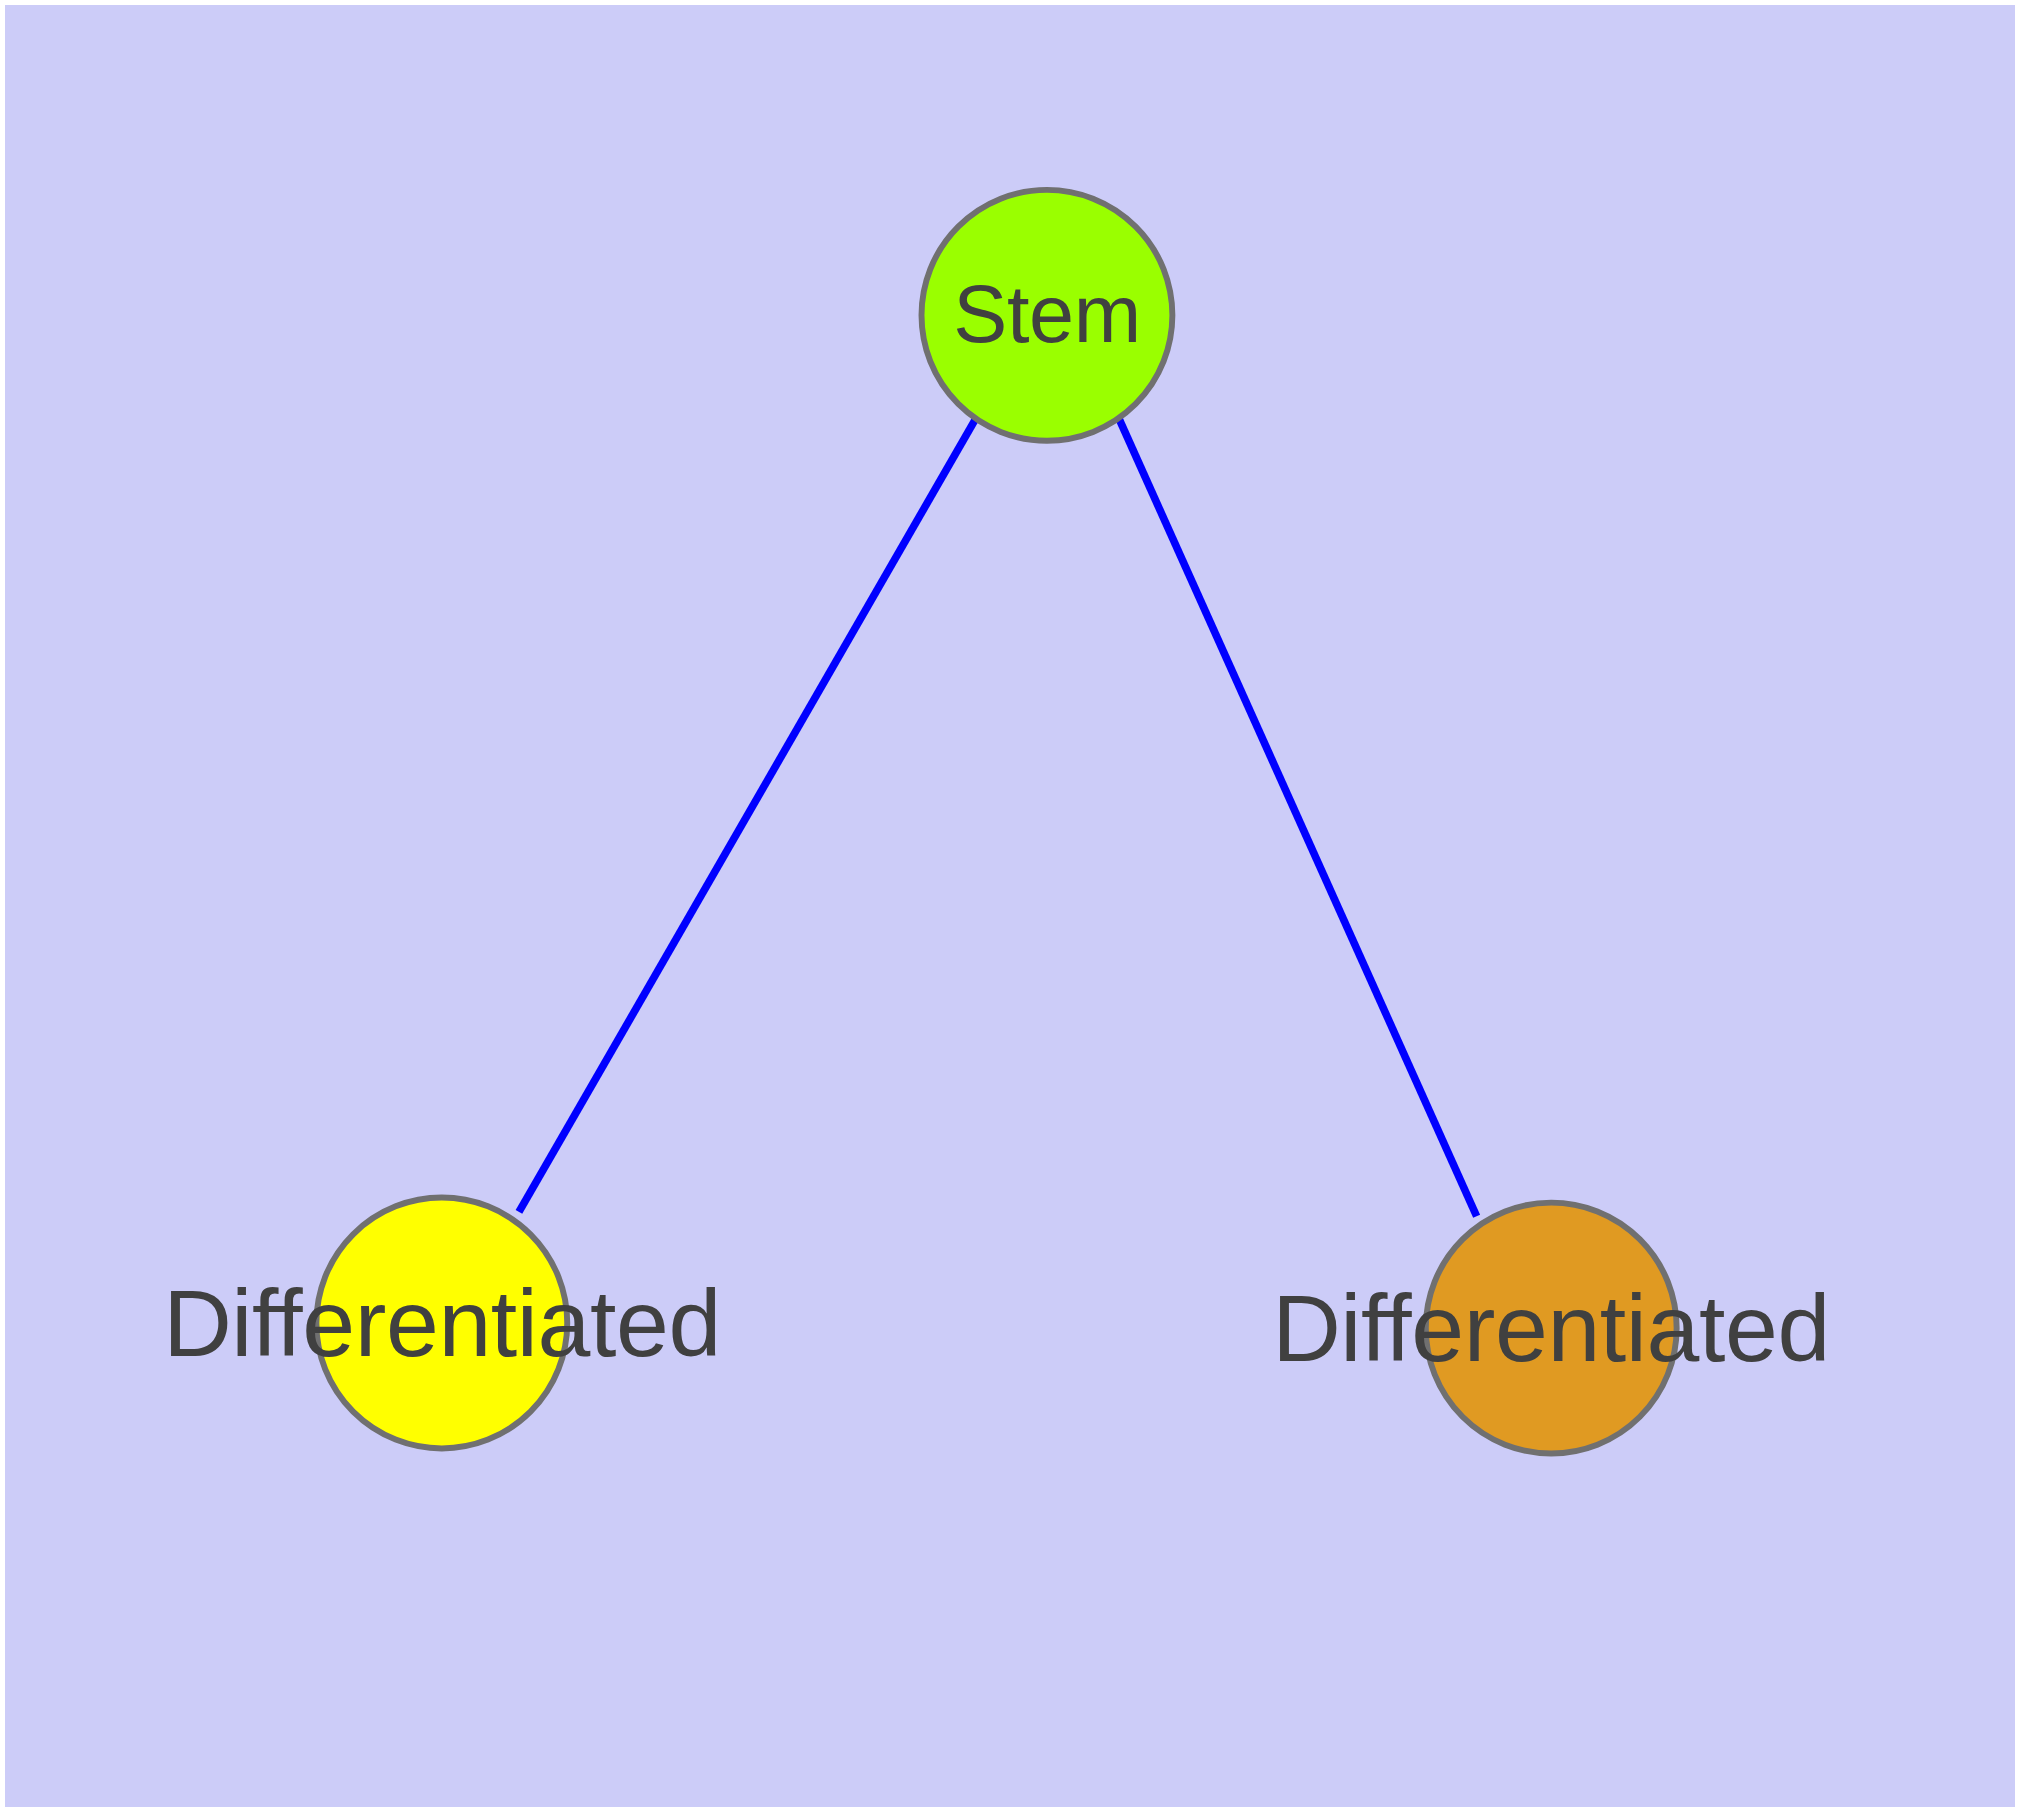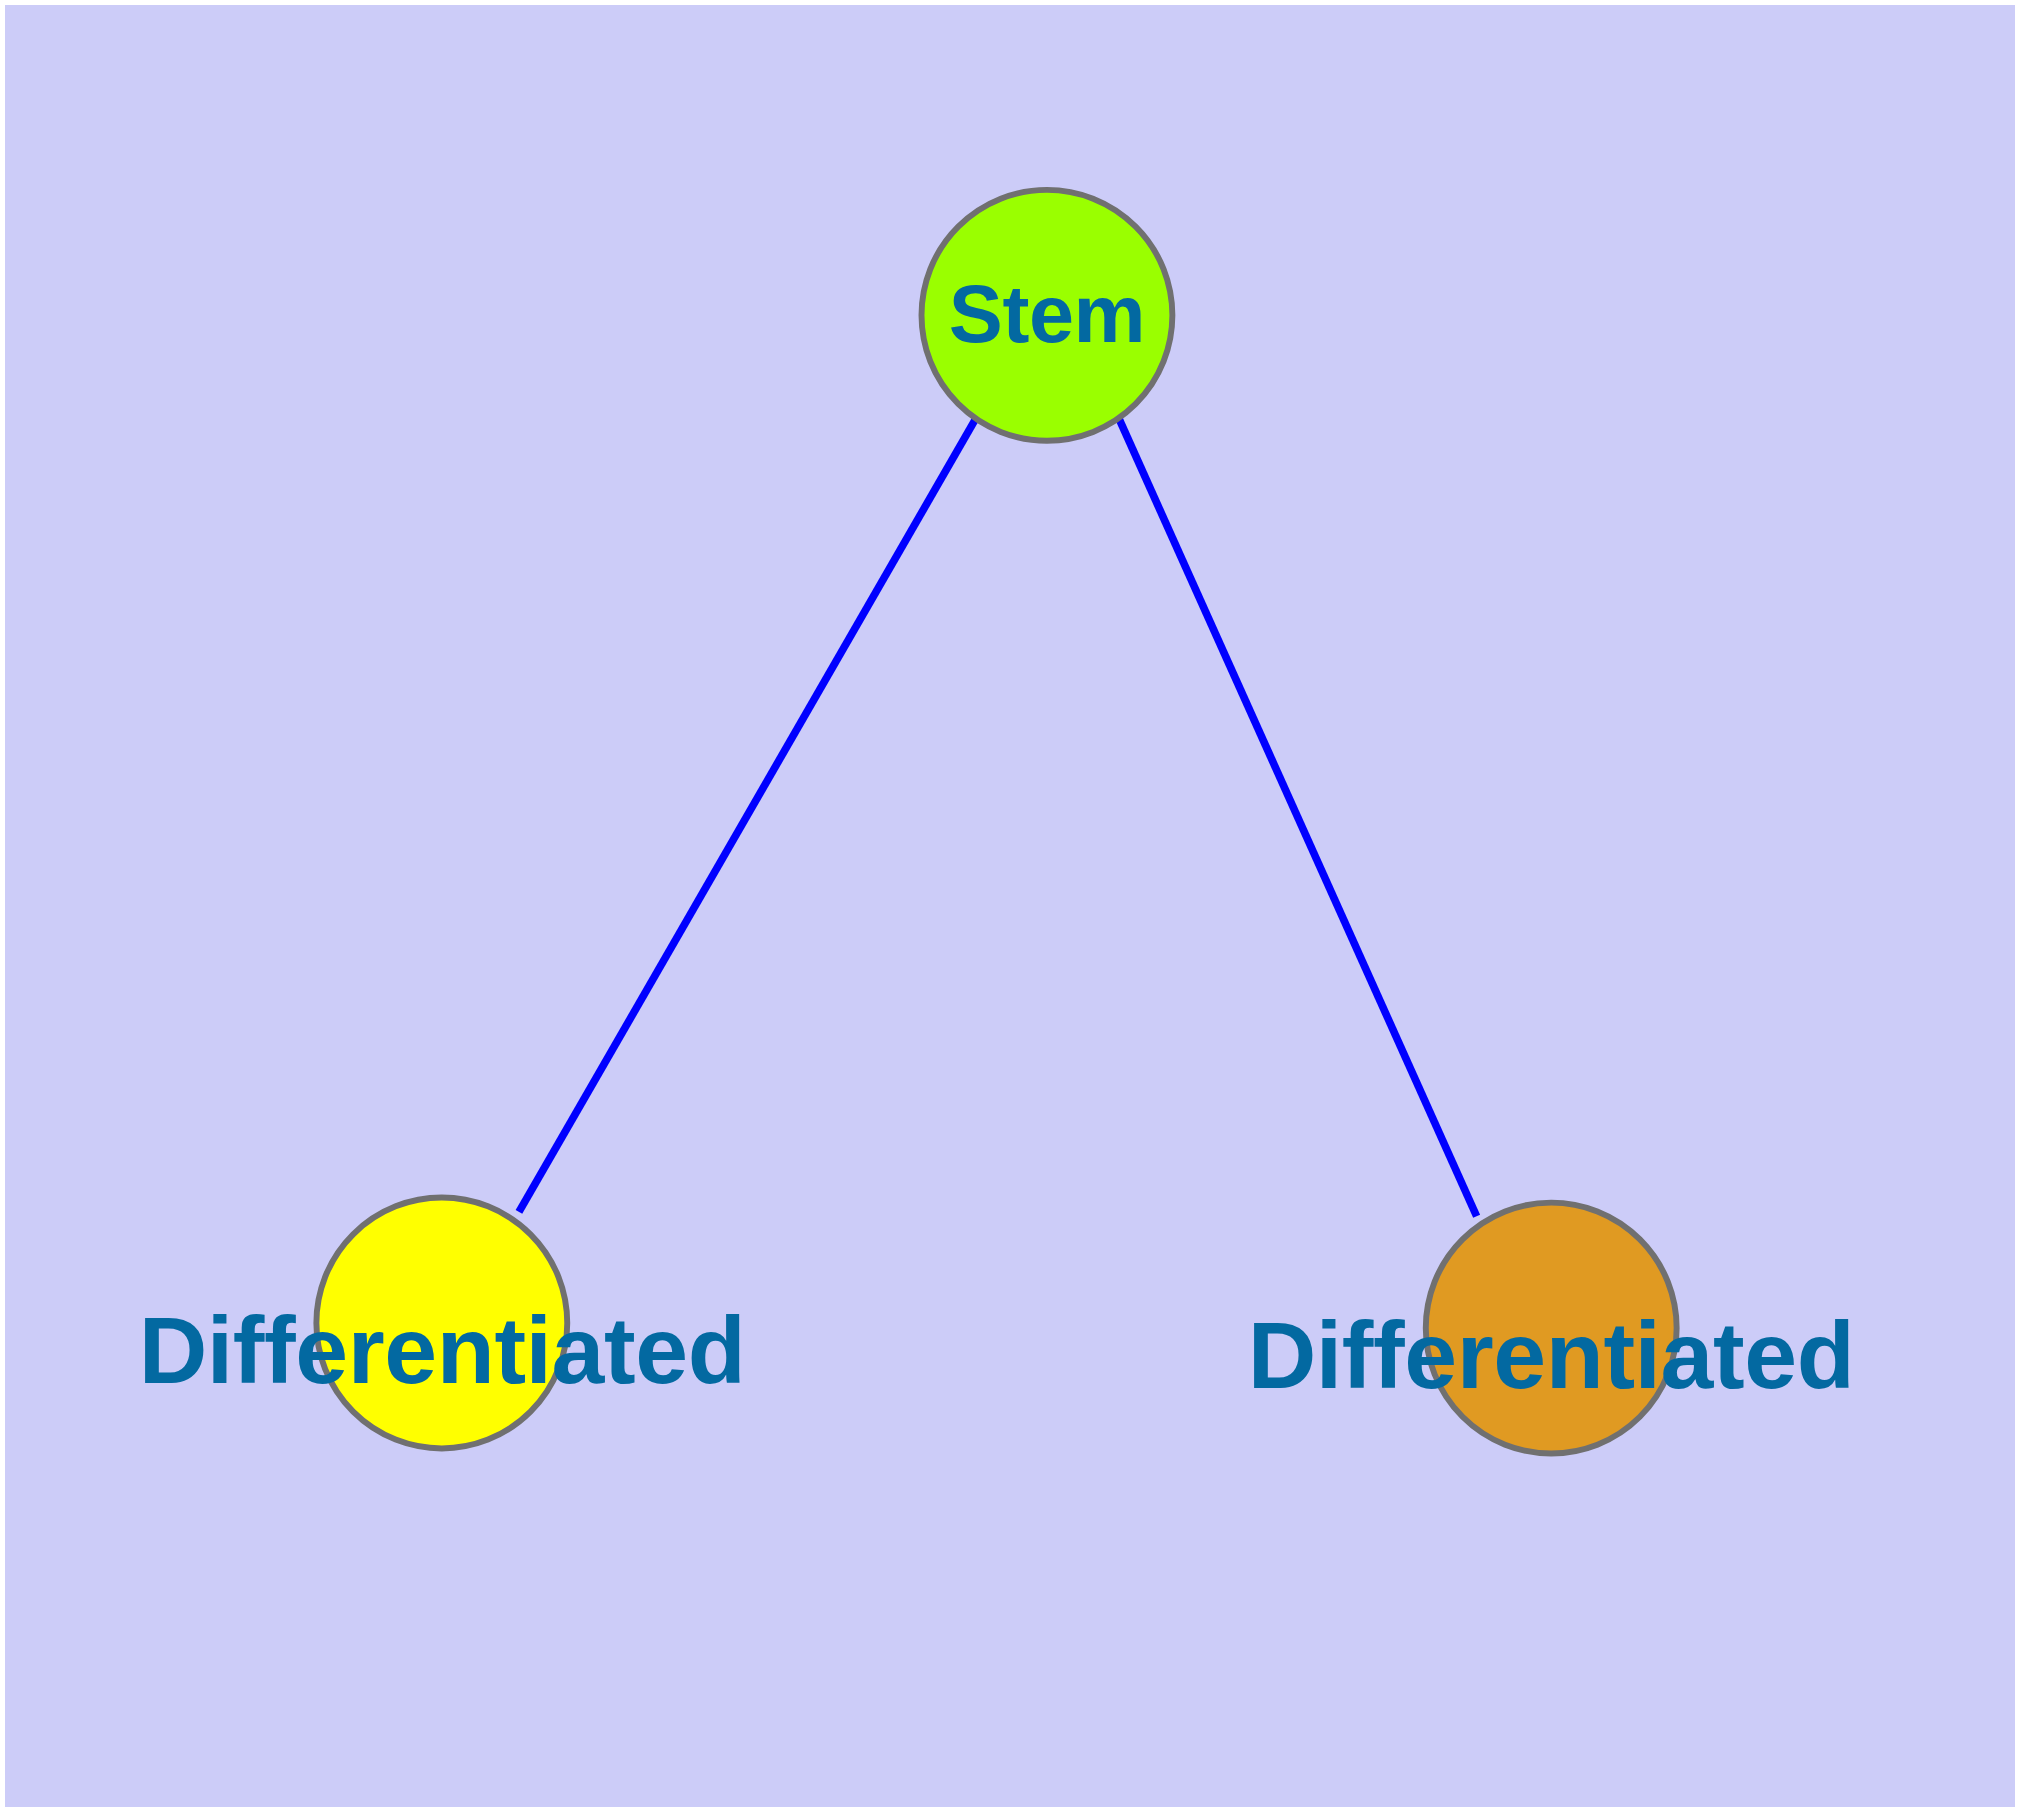--- a/index.html
+++ b/index.html
@@ -27,34 +27,33 @@
   #graph-svg {
     position: absolute;
     left: 0;
     top: 0;
     width: 2021px;
     height: 1812px;
   }
   .node-label {
     position: absolute;
     text-align: right;
-    font-weight: bold;
-    color: #0369a1;
+    font-weight: normal;
+    color: #404040;
     white-space: pre;
     line-height: 1.06;
     letter-spacing: -0.4px;
     transform: translate(-50%, -50%);
     pointer-events: none;
   }
   .node-label.root {
     font-size: 81px;
   }
   .node-label.leaf {
     font-size: 95px;
-    margin-top: 27px;
   }
 </style>
 </head>
 <body>
 
 <div id="stage">
 
   <div id="canvas-bg"></div>
 
   <svg id="graph-svg" viewBox="0 0 2384 2138" xmlns="http://www.w3.org/2000/svg">

